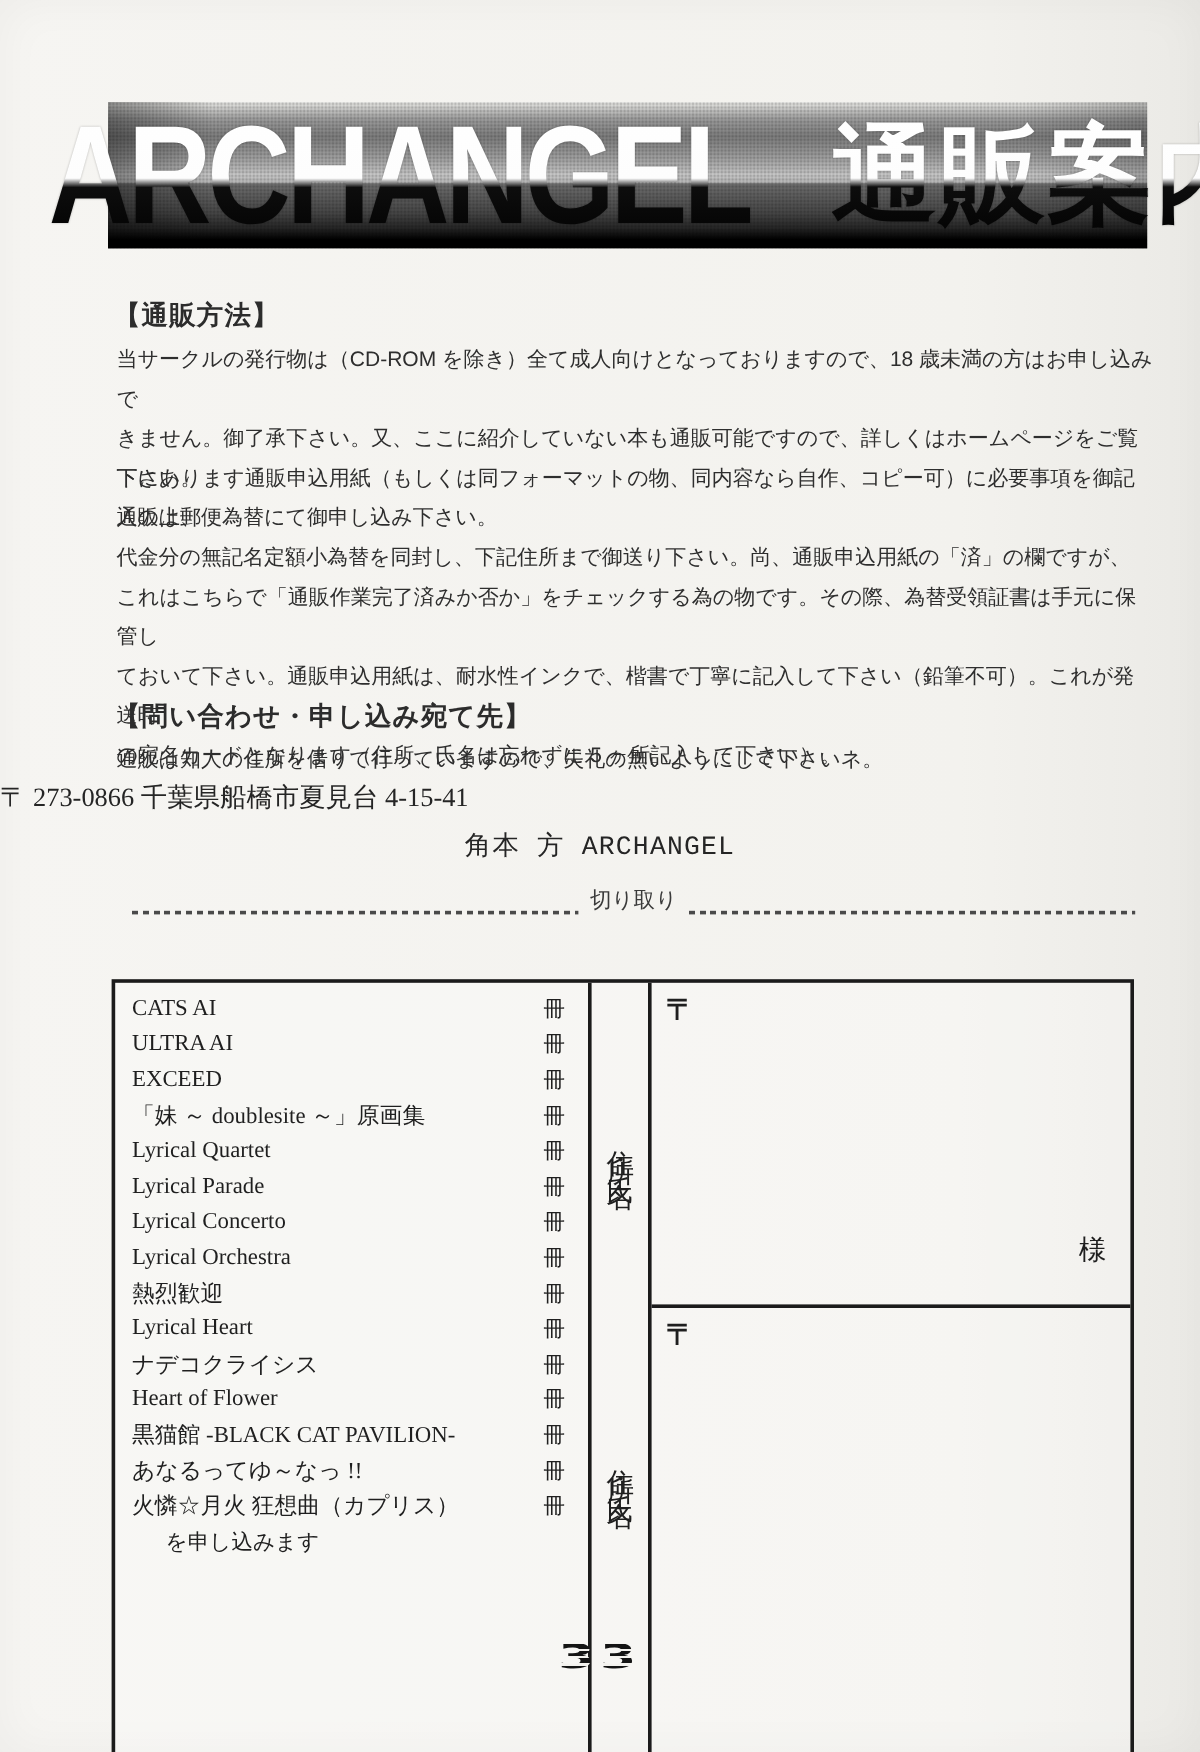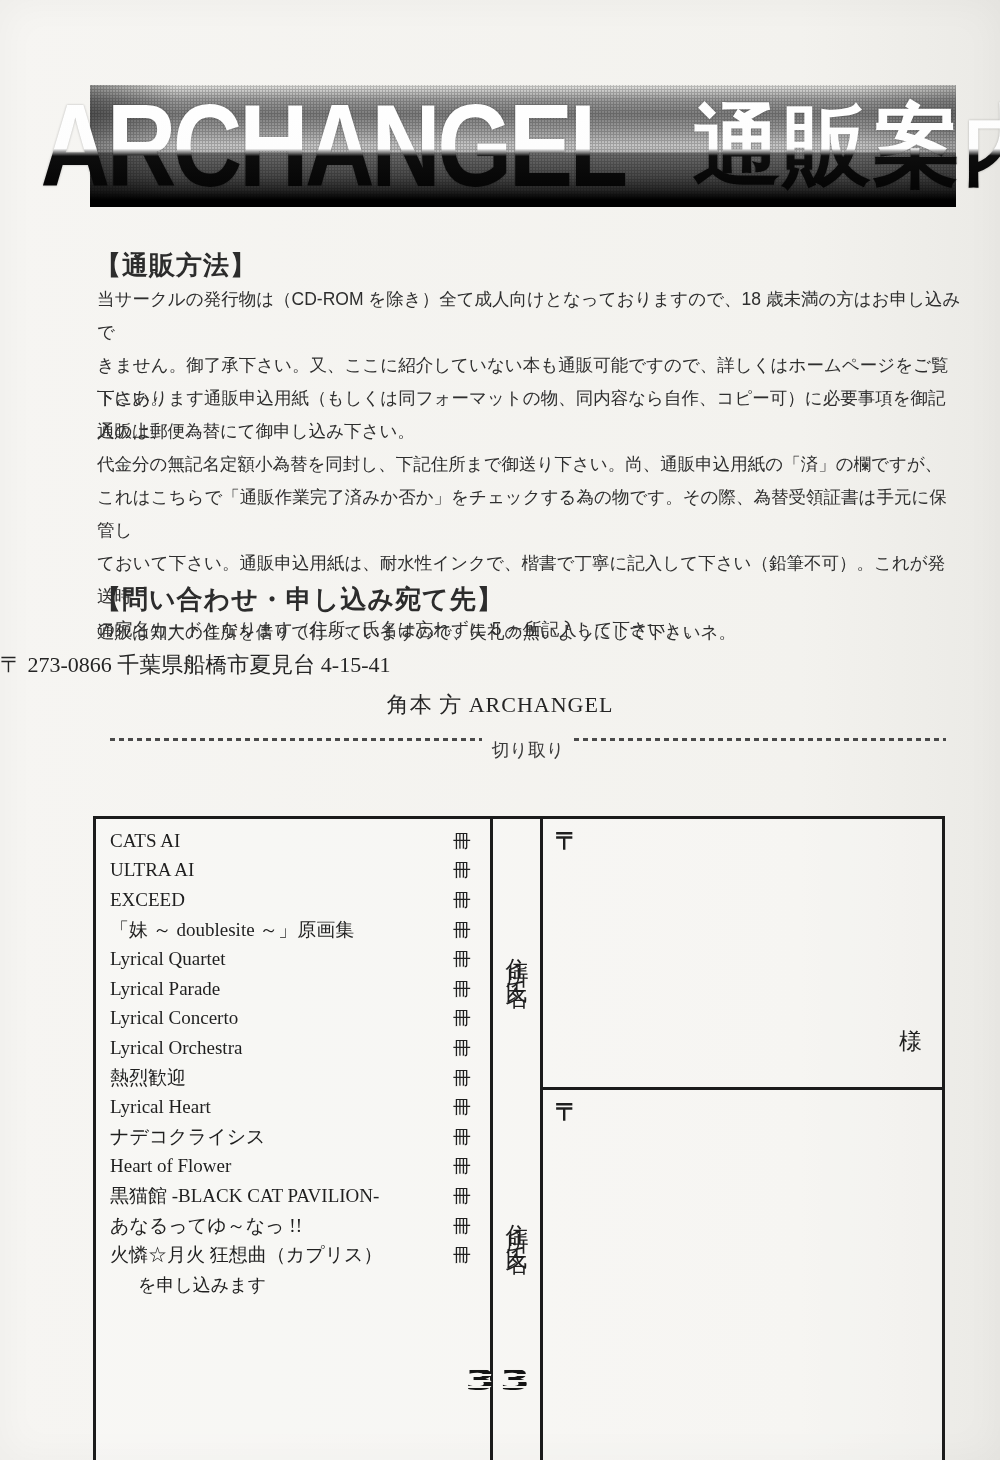--- a/index.html
+++ b/index.html
@@ -36,21 +36,21 @@
     font-weight:900;
     background:linear-gradient(180deg,#ffffff 0%,#fdfdfd 52%,#0d0d0d 58%,#000 100%);
     -webkit-background-clip:text;background-clip:text;color:transparent;
     filter:drop-shadow(0 0 1px rgba(0,0,0,0.25));
   }
   .banner-latin{font-size:112px;letter-spacing:-4px;transform:scale(0.86,1.04);font-family:"Liberation Sans","DejaVu Sans",sans-serif;}
   .banner-cjk{font-size:88px;letter-spacing:2px;}
   
   .section-heading{
     position:absolute;left:95px;
-    font-size:26px;font-weight:bold;color:#2c2c2c;letter-spacing:1px;
+    font-size:22px;font-weight:bold;color:#2c2c2c;letter-spacing:1px;
   }
   .h-method{top:248px;}
   .h-contact{top:582px;}
   .para{
     position:absolute;left:97px;width:864px;
     font-size:17.5px;line-height:33px;color:#2e2e2e;
     white-space:pre-line;
   }
   .para-1{top:283px;}
   .para-2{top:382px;}
@@ -59,26 +59,26 @@
     font-size:17.5px;color:#2e2e2e;
   }
   .postal-address{
     position:absolute;left:0;top:650px;width:1000px;
     font-size:22px;color:#252525;
     font-family:"Liberation Serif","DejaVu Serif",serif;
   }
   .addressee{
     position:absolute;left:0;top:690px;width:1000px;
     text-align:center;font-size:22px;color:#252525;
-    font-family:Liberation Serif, serif;letter-spacing:1px;
+    font-family:Liberation Mono, monospace;letter-spacing:1px;
   }
   
   .cutline{
     position:absolute;left:110px;top:738px;width:836px;height:24px;
-    display:flex;align-items:flex-start;gap:10px;color:#3a3a3a;
+    display:flex;align-items:flex-end;gap:10px;color:#3a3a3a;
   }
   .cutline .dash{
     flex:1;height:3px;
     background:repeating-linear-gradient(90deg,#4a4a4a 0 5px,transparent 5px 9px);
   }
   .cutline .lab{font-size:18px;white-space:nowrap;}
   
   .form{
     position:absolute;left:93px;top:816px;width:852px;height:717px;
     border:3px solid #1b1b1b;box-sizing:border-box;

